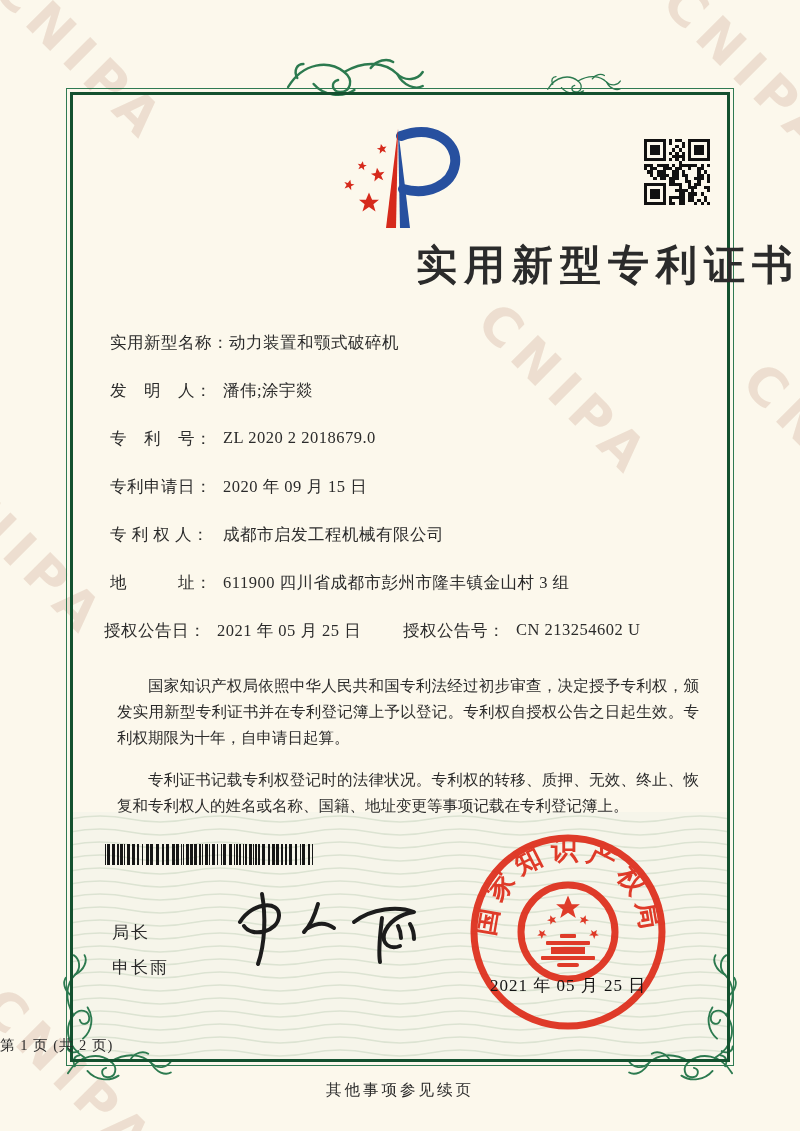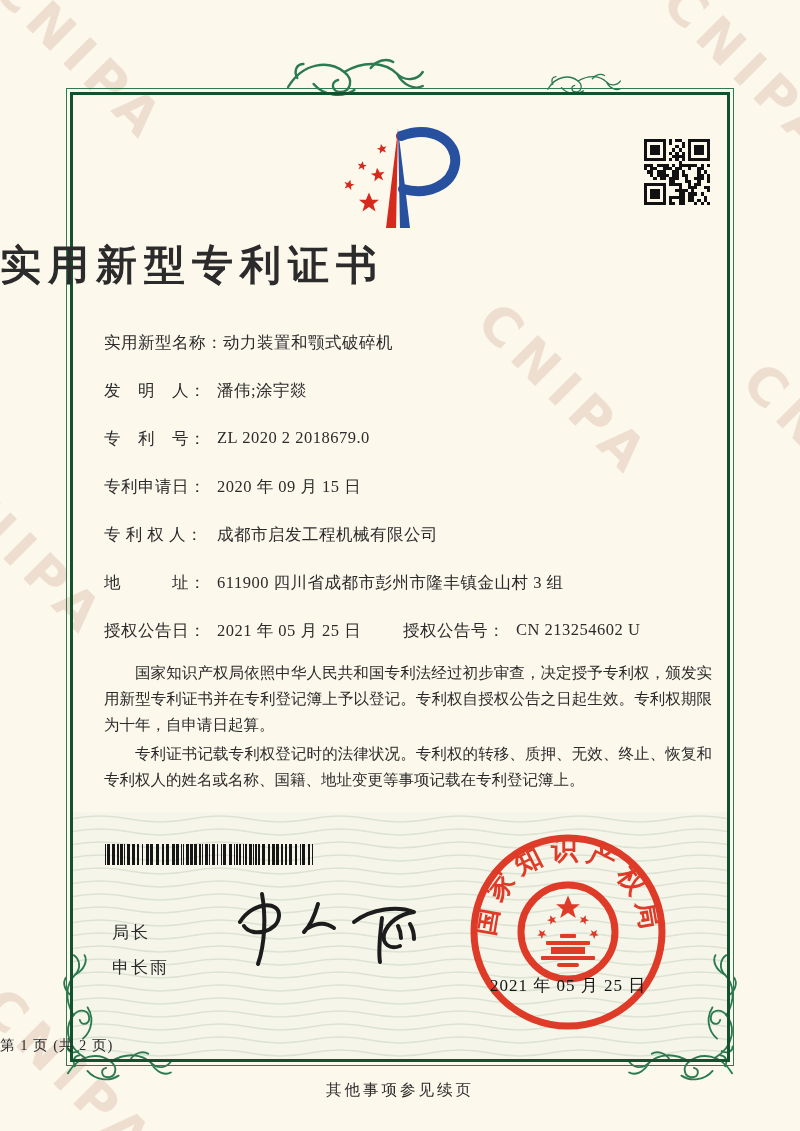--- a/index.html
+++ b/index.html
@@ -10,31 +10,31 @@
       white-space:nowrap;pointer-events:none;z-index:1;}
   .deco{position:absolute;left:0;top:0;z-index:1;pointer-events:none;}
   .waves{position:absolute;left:70px;top:812px;z-index:1;}
   .frame-outer{position:absolute;left:66px;top:88px;width:666px;height:976px;
       border:1.5px solid #2f7a52;z-index:2;pointer-events:none;}
   .frame-inner{position:absolute;left:3px;top:3px;right:3px;bottom:3px;border:3.5px solid #14512f;}
   .content{position:absolute;left:0;top:0;width:800px;height:1131px;z-index:3;}
   .certno{position:absolute;left:104px;top:134px;font-size:16.5px;letter-spacing:1.5px;}
   .logo{position:absolute;left:333px;top:124px;}
   .qr{position:absolute;left:644px;top:139px;}
-  .title{position:absolute;left:0;right:0;top:238px;text-align:left;font-size:41px;
+  .title{position:absolute;left:0;right:0;top:238px;text-align:right;font-size:41px;
          font-weight:700;letter-spacing:7px;}
   .fields{position:absolute;left:104px;top:332px;width:560px;}
-  .frow{display:flex;height:48px;align-items:flex-start;font-size:16.5px;}
+  .frow{display:flex;height:48px;align-items:flex-start;font-size:16.5px;margin-left:6px;}
   .flbl{flex:0 0 113px;white-space:nowrap;letter-spacing:.5px;}
   .fval{white-space:nowrap;letter-spacing:.5px;}
   .grow{position:absolute;left:104px;top:620px;display:flex;font-size:16.5px;}
   .gv1{width:186px;}
   .paras{position:absolute;left:100px;top:656px;width:616px;font-size:15.5px;
          line-height:25.8px;text-align:justify;}
-  .paras p{margin:4px;text-indent:2em;}
+  .paras p{margin:17px;text-indent:2em;}
   .barcode{position:absolute;left:105px;top:844px;}
   .signer{position:absolute;left:112px;top:908px;font-family:"Liberation Sans","DejaVu Sans",sans-serif;
           font-size:17px;line-height:35px;letter-spacing:2px;margin-top:7px;}
   .sig{position:absolute;left:222px;top:888px;}
   .seal{position:absolute;left:462px;top:826px;opacity:.93;}
   .sealdate{position:absolute;left:452px;top:974px;width:232px;text-align:center;
             font-size:17px;color:#141414;letter-spacing:1px;z-index:4;}
   .pageno{position:absolute;left:0;right:0;top:1036px;text-align:left;font-size:14.5px;letter-spacing:1px;}
   .contnote{position:absolute;left:0;right:0;top:1080px;text-align:center;font-size:15.5px;letter-spacing:3px;}
 </style>

